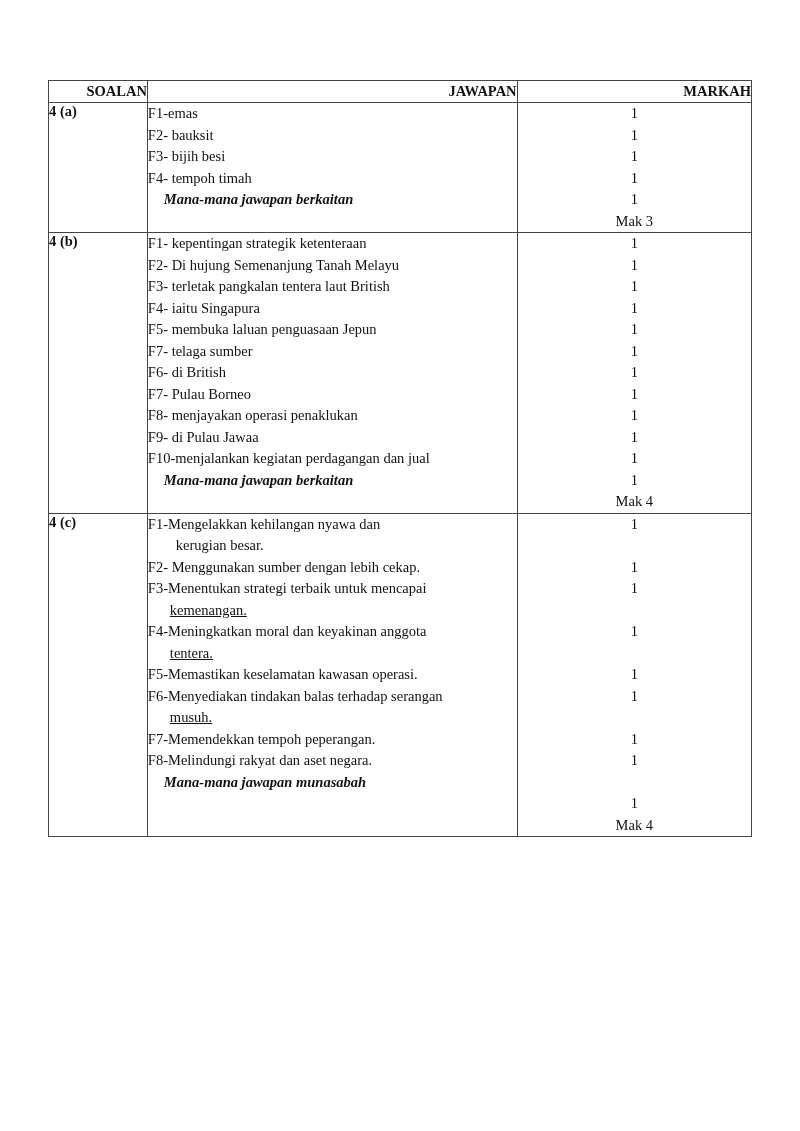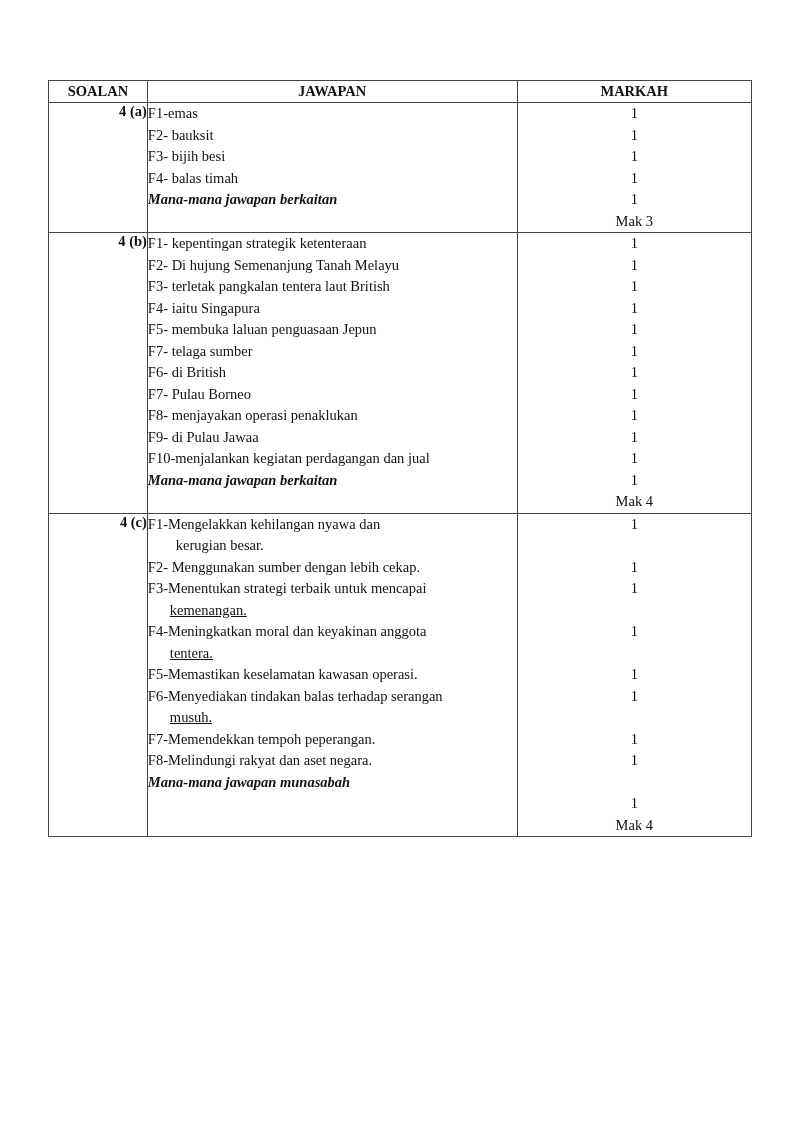--- a/index.html
+++ b/index.html
@@ -2,29 +2,29 @@
 <html><head>
 <meta charset="utf-8">
 <style>
   html, body { margin: 0; padding: 0; background: #ffffff; }
   body { width: 800px; height: 1131px; position: relative; font-family: "Liberation Serif", serif; color: #111; }
   table.scheme {
     position: absolute; left: 48px; top: 80px; width: 704px;
     border-collapse: collapse; font-size: 14.5px;
   }
   table.scheme th, table.scheme td { border: 1px solid #444; vertical-align: top; padding: 0; }
-  table.scheme th { font-weight: bold; text-align: center; height: 21px; line-height: 21px; margin-top: 26px; }
+  table.scheme th { font-weight: bold; text-align: right; height: 21px; line-height: 21px; margin-top: 26px; }
   col.c1 { width: 99px; } col.c2 { width: 370px; } col.c3 { width: 235px; }
-  td.q { text-align: right; font-weight: bold; padding-top: 1px; }
+  td.q { text-align: left; font-weight: bold; padding-top: 1px; }
   td.ans { padding: 1px 0 0 6px; }
   td.mk { text-align: center; padding-top: 1px; }
   .line { height: 21.5px; line-height: 21.5px; white-space: nowrap; }
   .cont { padding-left: 28px; }
   .cont2 { padding-left: 22px; text-decoration: underline; }
-  .emph { font-weight: bold; font-style: italic; }
+  .emph { font-weight: bold; font-style: italic; margin-left: 16px; }
 </style>
 </head>
 <body>
 
 <table class="scheme">
   <colgroup>
       <col class="c1">
       <col class="c2">
       <col class="c3">
     </colgroup>
@@ -35,21 +35,21 @@
       <th>MARKAH</th>
     </tr>
   </thead>
   <tbody id="tbody">
       <tr>
         <td class="q">4 (a)</td>
         <td class="ans">
           <div class="line">F1-emas</div>
           <div class="line">F2- bauksit</div>
           <div class="line">F3- bijih besi</div>
-          <div class="line">F4- balas timah</div>
+          <div class="line">F4- tempoh timah</div>
           <div class="line emph">Mana-mana jawapan berkaitan</div>
           <div class="line"></div>
         </td>
         <td class="mk">
           <div class="line">1</div>
           <div class="line">1</div>
           <div class="line">1</div>
           <div class="line">1</div>
           <div class="line">1</div>
           <div class="line">Mak 3</div>

